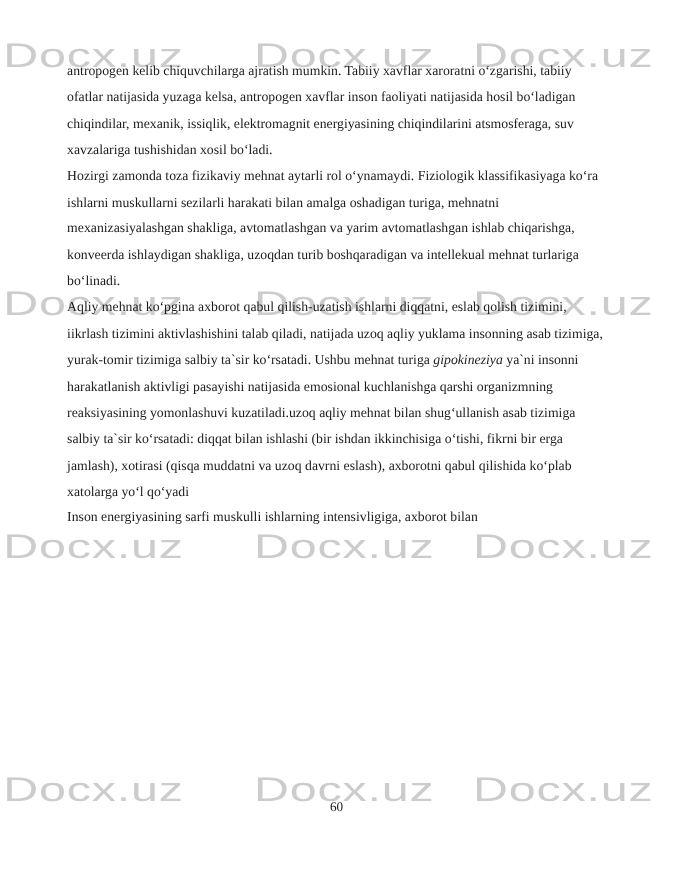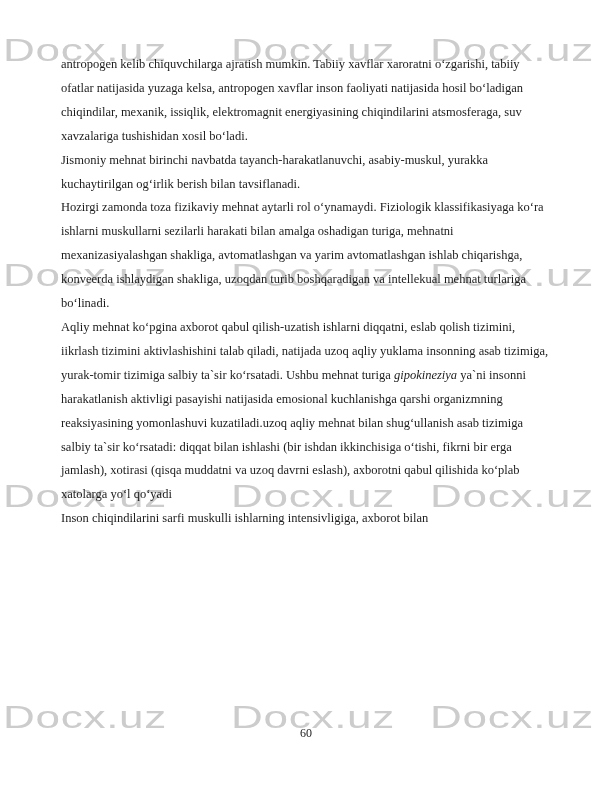--- a/index.html
+++ b/index.html
@@ -102,24 +102,20 @@
   <div class="content">
 
     <p>
       <span class="line">antropogen kelib chiquvchilarga ajratish mumkin. Tabiiy xavflar xaroratni oʻzgarishi,</span>
       <span class="line">tabiiy ofatlar natijasida yuzaga kelsa, antropogen xavflar inson faoliyati natijasida</span>
       <span class="line">hosil boʻladigan chiqindilar, mexanik, issiqlik, elektromagnit energiyasining</span>
       <span class="line last">chiqindilarini atsmosferaga, suv xavzalariga tushishidan xosil boʻladi.</span>
     </p>
 
 
-    <p>
-      <span class="line">Jismoniy mehnat birinchi navbatda tayanch-harakatlanuvchi, asabiy-muskul, yurakka</span>
-      <span class="line last">kuchaytirilgan ogʻirlik berish bilan tavsiflanadi.</span>
-    </p>
 
     <p>
       <span class="line">Hozirgi zamonda toza fizikaviy mehnat aytarli rol oʻynamaydi. Fiziologik</span>
       <span class="line">klassifikasiyaga koʻra ishlarni muskullarni sezilarli harakati bilan amalga oshadigan</span>
       <span class="line">turiga, mehnatni mexanizasiyalashgan shakliga, avtomatlashgan va yarim</span>
       <span class="line">avtomatlashgan ishlab chiqarishga, konveerda ishlaydigan shakliga, uzoqdan turib</span>
       <span class="line last">boshqaradigan va intellekual mehnat turlariga boʻlinadi.</span>
     </p>
 
     <p>
@@ -129,20 +125,20 @@
       <span class="line"><span>turiga </span><span class="italic">gipokineziya</span><span> ya`ni insonni harakatlanish aktivligi pasayishi natijasida</span></span>
       <span class="line">emosional kuchlanishga qarshi organizmning reaksiyasining yomonlashuvi</span>
       <span class="line">kuzatiladi.uzoq aqliy mehnat bilan shugʻullanish asab tizimiga salbiy ta`sir koʻrsatadi:</span>
       <span class="line">diqqat bilan ishlashi (bir ishdan ikkinchisiga oʻtishi, fikrni bir erga jamlash), xotirasi</span>
       <span class="line">(qisqa muddatni va uzoq davrni eslash), axborotni qabul qilishida koʻplab xatolarga</span>
       <span class="line last">yoʻl qoʻyadi</span>
     </p>
 
 
     <p>
-      <span class="line">Inson chiqindilarini sarfi muskulli ishlarning intensivligiga, axborot bilan</span>
+      <span class="line">Inson energiyasining sarfi muskulli ishlarning intensivligiga, axborot bilan</span>
     </p>
 
   </div>
 
   <div class="page-number">60</div>
 
 </div>
 
 </body></html>

